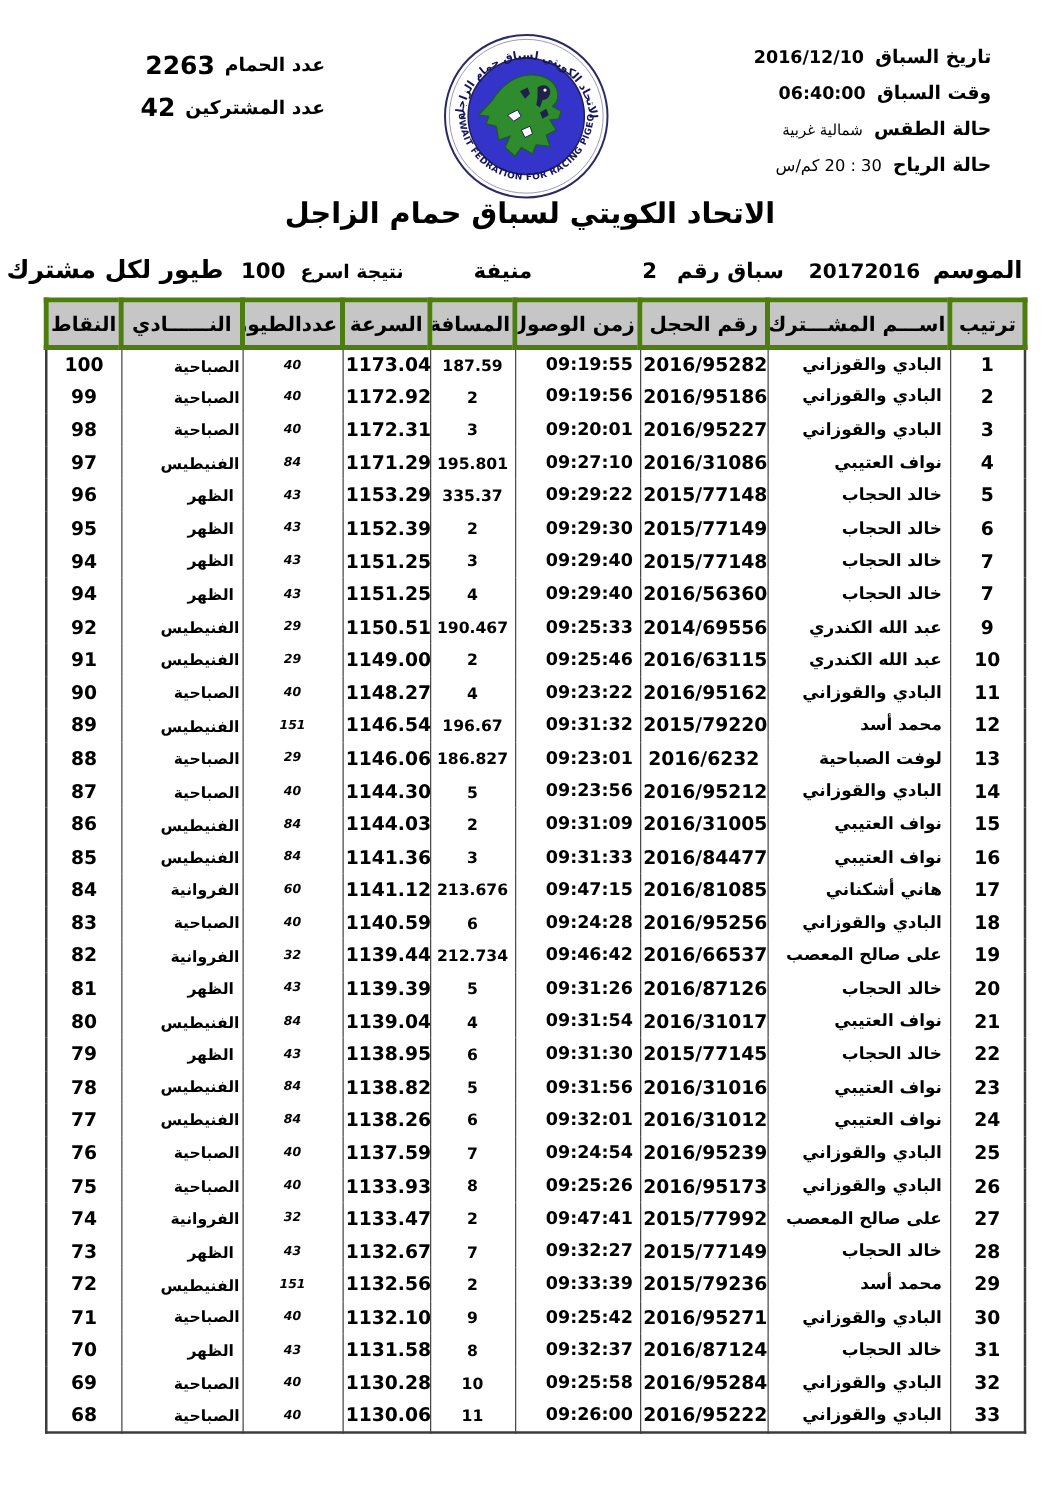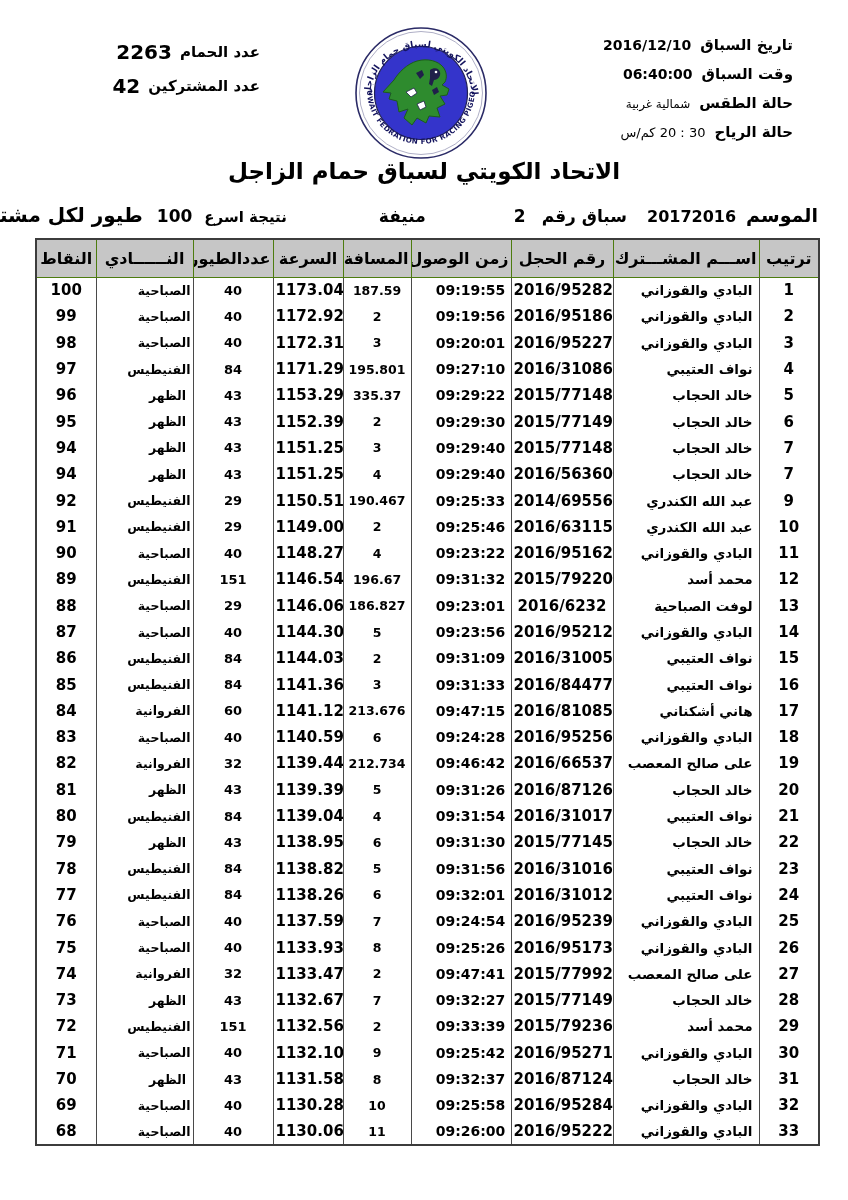--- a/index.html
+++ b/index.html
@@ -40,49 +40,49 @@
   .meta-row {
     position:absolute; top:203px; left:35px; width:783px;
     direction:rtl; display:flex; align-items:baseline;
     font-weight:bold; white-space:nowrap;
   }
   .meta-row .season-lbl { font-size:19px; }
   .meta-row .season-val { font-size:16px; margin-right:10px; }
   .meta-row .race-lbl   { font-size:17px; margin-right:20px; }
   .meta-row .race-val   { font-size:17px; margin-right:16px; }
   .meta-row .loc        { font-size:17px; margin-right:88px; }
-  .meta-row .res-lbl    { font-size:15px; margin-right:92px; }
+  .meta-row .res-lbl    { font-size:15px; margin-right:56px; }
   .meta-row .res-val    { font-size:17px; margin-right:12px; }
   .meta-row .per-part   { font-size:20px; margin-right:14px; }
   .meta-row .page-lbl   { font-size:15px; margin-right:14px; }
 
   
   table.results {
     position:absolute; top:238px; left:35px; width:783px;
     border-collapse:collapse; table-layout:fixed;
     direction:rtl;
     border:2px solid #3c3c3c;
   }
   table.results th {
-    background:#c6c6c6; border:1px solid #4d7c0f;
+    background:#c6c6c6; border:4px solid #4d7c0f;
     height:38px; font-size:16px; font-weight:bold;
     text-align:center; padding:0 2px; overflow:hidden; white-space:nowrap;
   }
   table.results td {
     border-left:1px solid #4a4a4a; border-right:1px solid #4a4a4a;
     height:26.3px; font-weight:bold; text-align:center;
     padding:0 2px; overflow:hidden; white-space:nowrap; font-size:15px;
   }
   table.results td:nth-child(1) { font-size:15px; }
   table.results td:nth-child(2) { text-align:right; padding-right:6px; font-size:13.5px; }
   table.results td:nth-child(3) { direction:ltr; font-size:15px; }
   table.results td:nth-child(4) { direction:ltr; font-size:14px;padding-left:21px; }
   table.results td:nth-child(5) { direction:ltr; font-size:12.5px; }
   table.results td:nth-child(6) { direction:ltr; font-size:15px; }
-  table.results td:nth-child(7) { font-size:13px; }
+  table.results td:nth-child(7) { font-size:10px;font-style:italic; }
   table.results td:nth-child(8) { font-size:12.5px;padding-left:48px; }
   table.results td:nth-child(9) { font-size:15px; }
 </style>
 </head>
 <body>
 
 <div class="hdr-left">
   <div class="pair">
     <span class="lbl">عدد الحمام</span>
     <span class="num">2263</span>

